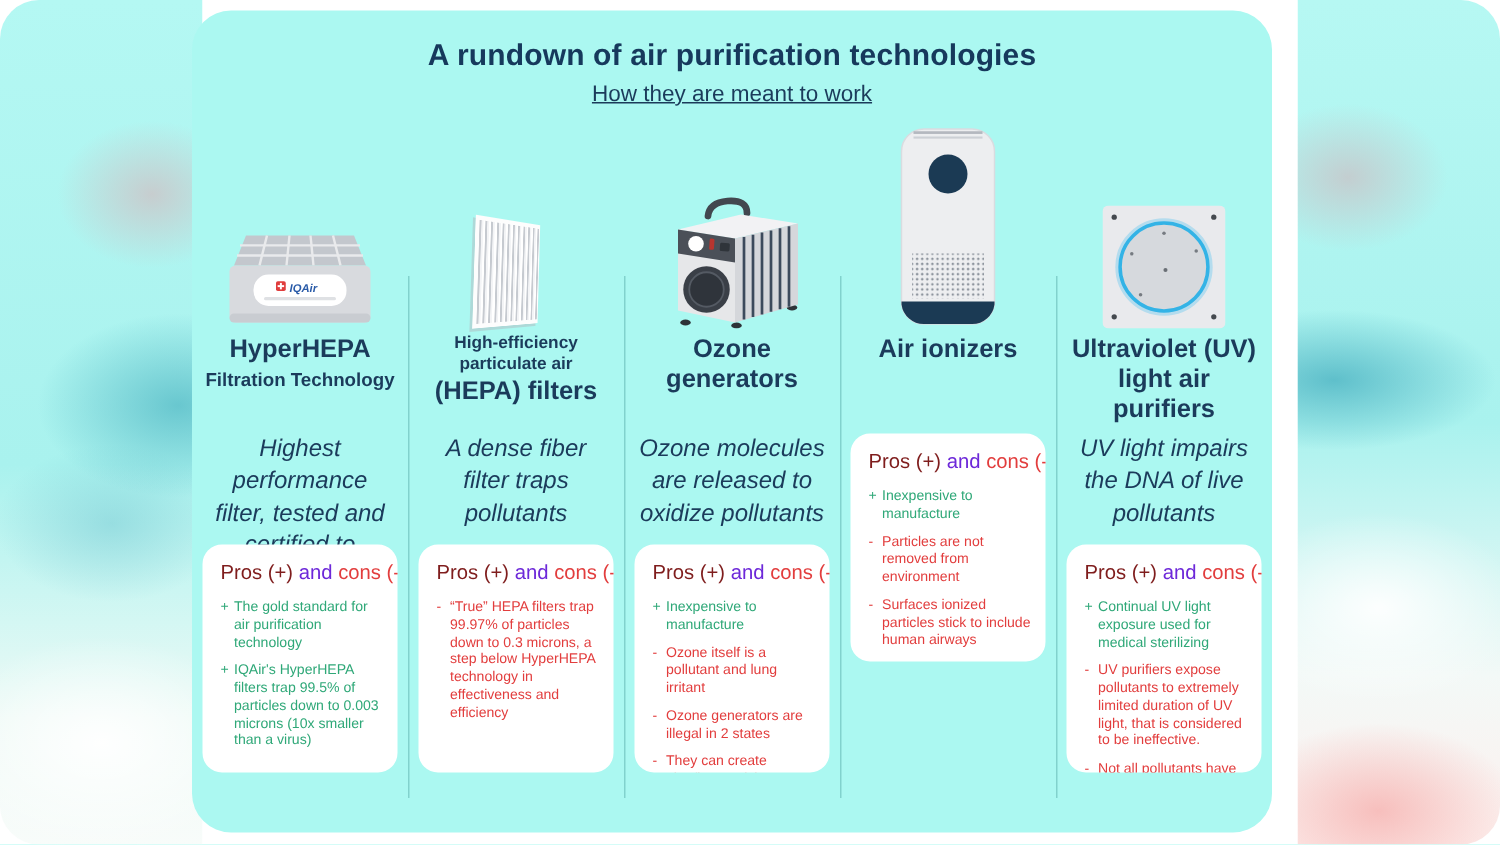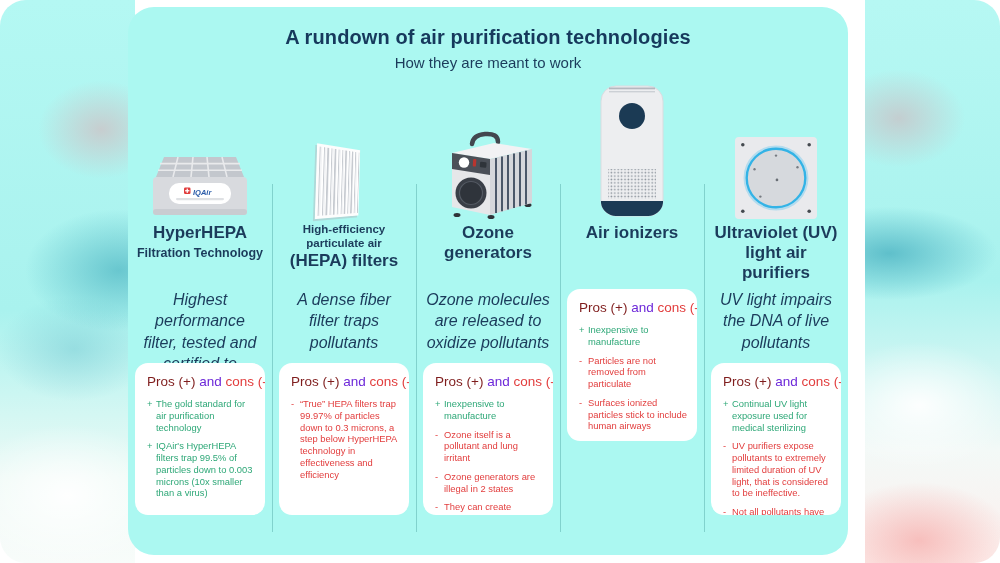--- a/index.html
+++ b/index.html
@@ -29,21 +29,21 @@
       radial-gradient(120px 75px at 40% 96%, rgba(246,178,176,.8), rgba(246,178,176,0) 78%),
       linear-gradient(180deg,#b6f8f3 0%,#a9f2ee 50%,#f3f9f7 80%,#fdefed 100%);
   }
   
   .card {
     position:absolute; left:128px; top:7px; width:720px; height:548px;
     background:#abf8f1; border-radius:26px; overflow:hidden;
   }
   .hdr { text-align:center; padding-top:19px; }
   .hdr h1 { font-size:20px; font-weight:bold; color:#16395c; letter-spacing:.1px; }
-  .hdr h2 { font-size:15px; font-weight:normal; color:#1b3b5b; margin-top:5px; }
+  .hdr h2 { font-size:15px; font-weight:normal; color:#1b3b5b; margin-top:5px;text-decoration:underline; }
 
   .cols { position:relative; display:flex; margin-top:8px; }
   .divider { position:absolute; top:105px; height:348px; width:1px; background:rgba(23,110,110,.28); }
   .d1{left:144px;} .d2{left:288px;} .d3{left:432px;} .d4{left:576px;}
 
   .col { width:144px; display:flex; flex-direction:column; }
   .illus { height:140px; display:flex; align-items:flex-end; justify-content:center; }
   .titles { height:66px; text-align:center; padding:0 6px; margin-top:4px; }
   .t-pre  { font-size:11.5px; font-weight:bold; line-height:1.2; }
   .t-big  { font-size:17px;  font-weight:bold; line-height:1.18; }
@@ -227,21 +227,21 @@
         <div class="t-post"></div>
       </div>
       <div class="pc-card">
         <div class="pc-head"><span class="g">Pros (+)</span><span class="n"> and </span><span class="r">cons (-)</span></div>
         <div class="item pro">
             <span class="sign">+</span>
             <span>Inexpensive to manufacture</span>
           </div>
         <div class="item con">
             <span class="sign">-</span>
-            <span>Particles are not removed from particulate</span>
+            <span>Particles are not removed from environment</span>
           </div>
         <div class="item con">
             <span class="sign">-</span>
             <span>Surfaces ionized particles stick to include human airways</span>
           </div>
         <div class="item con">
             <span class="sign">-</span>
             <span>Can generate ozone, a lung irritant</span>
           </div>
       </div>

